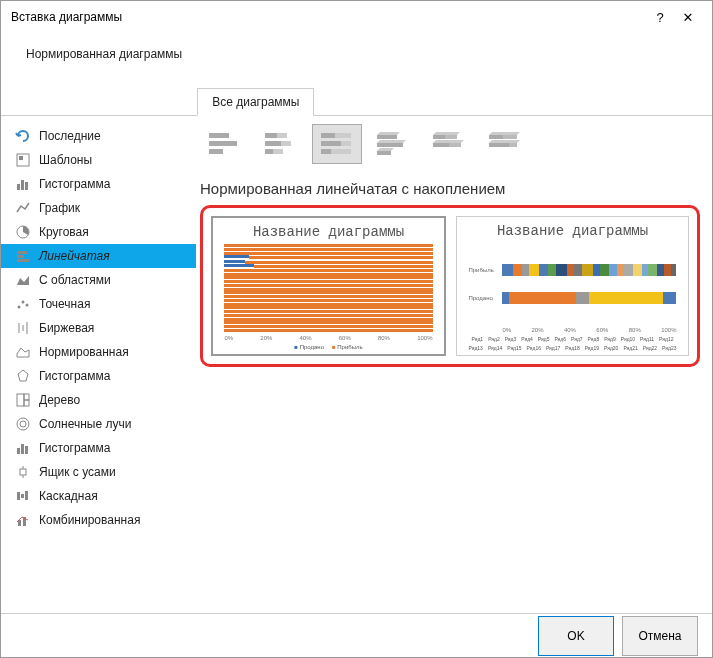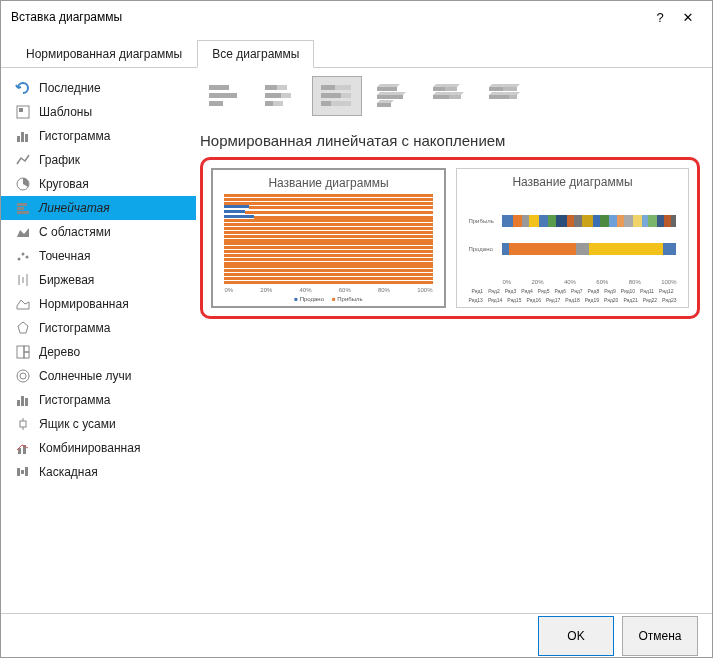--- a/index.html
+++ b/index.html
@@ -3,36 +3,36 @@
 <meta charset="utf-8">
 <style>
 * { box-sizing: border-box; margin: 0; padding: 0; }
 body { font-family: "Segoe UI", Tahoma, sans-serif; font-size: 12px; background: #fff; width: 713px; height: 658px; position: relative; }
 .dialog { border: 1px solid #999; width: 713px; height: 658px; background: #fff; display: flex; flex-direction: column; }
 .titlebar { height: 32px; display: flex; align-items: center; padding: 0 10px; }
 .titlebar .title { flex: 1; font-size: 12px; }
 .titlebar .btn { width: 28px; text-align: center; font-size: 13px; cursor: pointer; }
 .tabs { display: flex; border-bottom: 1px solid #ccc; padding: 0 10px; margin-top: 6px; }
 .tab { padding: 6px 14px; border: 1px solid transparent; border-bottom: none; cursor: pointer; font-size: 12px; color: #222; position: relative; bottom: -1px; }
-.tab.active { border-color: #ccc; background: #fff; border-bottom: 1px solid #fff; }
+.tab.active { border-color: #ccc; background: #fff; border-bottom: 1px solid #fff; margin-top: 48px; }
 .body { display: flex; flex: 1; overflow: hidden; }
 .sidebar { width: 195px; padding: 8px 0; }
 .side-item { display: flex; align-items: center; padding: 3px 14px; cursor: pointer; gap: 8px; height: 24px; }
 .side-item.selected { background: #0ea5e9; font-style: italic; }
 .side-item .icon { width: 16px; height: 16px; display: flex; align-items: center; justify-content: center; }
 .side-item .label { font-size: 12px; color: #222; }
 .main { flex: 1; padding: 8px 12px 8px 4px; display: flex; flex-direction: column; }
 .subtypes { display: flex; gap: 6px; margin-bottom: 12px; }
 .subtype { width: 50px; height: 40px; border: 1px solid transparent; display: flex; align-items: center; justify-content: center; cursor: pointer; }
 .subtype.selected { background: #e0e0e0; border-color: #aaa; }
 .subtitle { font-size: 15px; color: #333; margin: 4px 0 8px 0; }
 .preview-row { display: flex; gap: 10px; border: 3px solid #e62e2e; border-radius: 10px; padding: 8px; }
 .preview { border: 1px solid #ccc; background: #fff; flex: 1; height: 140px; display: flex; flex-direction: column; align-items: center; padding: 4px 6px; cursor: pointer; }
 .preview.selected { border: 2px solid #999; }
-.preview .ptitle { font-size: 12px; color: #555; margin: 2px 0 4px 0; }
+.preview .ptitle { font-size: 14px; color: #555; margin: 2px 0 4px 0; font-family: Liberation Mono, monospace; }
 .chart1-bars { width: 95%; flex: 1; display: flex; flex-direction: column; justify-content: space-between; }
 .chart1-bar { height: 3px; background: #e87a2e; }
 .chart1-bar.blue { background: #3a6fb5; width: 14%; }
 .chart1-axis { width: 95%; display: flex; justify-content: space-between; font-size: 6px; color: #777; margin-top: 3px; }
 .chart1-legend { font-size: 6px; color: #555; margin-top: 3px; display: flex; gap: 8px; }
 .chart1-legend span::before { content: "■ "; }
 .leg-a::before { color: #3a6fb5; }
 .leg-b::before { color: #e87a2e; }
 .chart2-body { width: 95%; flex: 1; display: flex; flex-direction: column; justify-content: center; gap: 16px; }
 .chart2-row { display: flex; align-items: center; gap: 4px; }
@@ -196,36 +196,36 @@
               <rect x="5" y="5" width="6" height="6" fill="none" stroke="#888"></rect>
               <line x1="8" y1="2" x2="8" y2="5" stroke="#888"></line>
               <line x1="8" y1="11" x2="8" y2="14" stroke="#888"></line>
             </svg>
           </span>
           <span class="label">Ящик с усами</span>
         </div>
       <div class="side-item">
           <span class="icon">
             <svg width="16" height="16">
+              <rect x="2" y="4" width="3" height="8" fill="#888"></rect>
+              <rect x="6" y="6" width="3" height="4" fill="#888"></rect>
+              <rect x="10" y="3" width="3" height="9" fill="#888"></rect>
+            </svg>
+          </span>
+          <span class="label">Каскадная</span>
+        </div>
+      <div class="side-item">
+          <span class="icon">
+            <svg width="16" height="16">
               <rect x="3" y="8" width="3" height="6" fill="#888"></rect>
               <rect x="8" y="5" width="3" height="9" fill="#888"></rect>
               <path d="M2 10 L7 5 L13 8" fill="none" stroke="#c55"></path>
             </svg>
           </span>
           <span class="label">Комбинированная</span>
-        </div>
-      <div class="side-item">
-          <span class="icon">
-            <svg width="16" height="16">
-              <rect x="2" y="4" width="3" height="8" fill="#888"></rect>
-              <rect x="6" y="6" width="3" height="4" fill="#888"></rect>
-              <rect x="10" y="3" width="3" height="9" fill="#888"></rect>
-            </svg>
-          </span>
-          <span class="label">Каскадная</span>
         </div>
     </div>
 
     <div class="main">
       <div class="subtypes">
         <div class="subtype">
             <svg width="40" height="30">
               <rect x="4" y="4" width="20" height="5" fill="#aaa"></rect>
               <rect x="4" y="12" width="28" height="5" fill="#aaa"></rect>
               <rect x="4" y="20" width="14" height="5" fill="#aaa"></rect>

